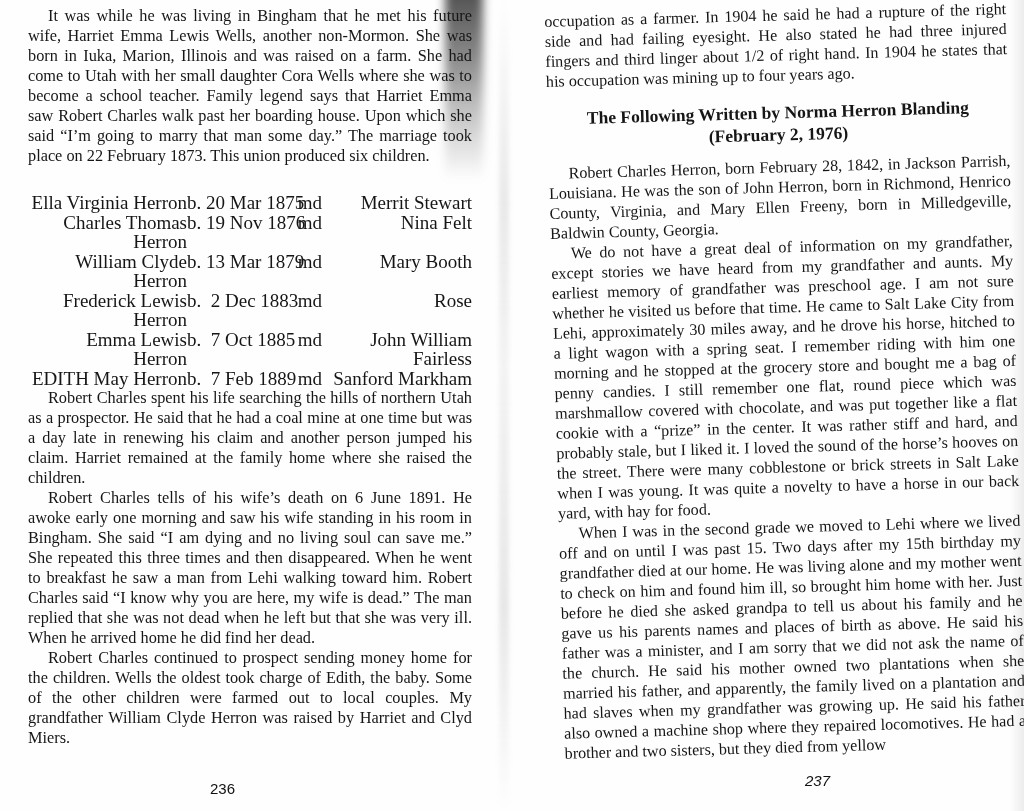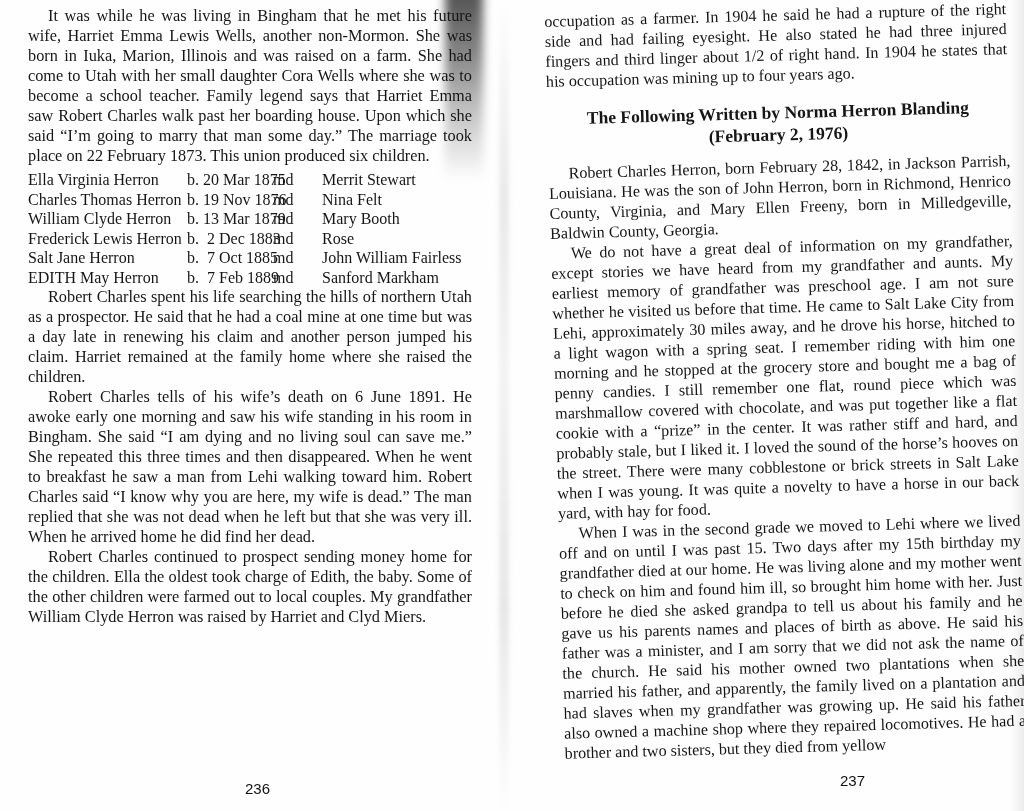--- a/index.html
+++ b/index.html
@@ -60,50 +60,51 @@
   }
   .page-right p.body { font-size: 16.1px; }
   p.indent { text-indent: 20px; }
 
   .list-title {
     margin: 22px 0 0 0;
     font-size: 15px;
     line-height: 20px;
   }
   .family-table {
-    margin-top: 4px;
+    margin-top: 27px;
     display: grid;
     grid-template-columns: 159px 86px 49px 1fr;
-    font-size: 16px;
+    font-size: 19px;
     line-height: 19.5px;
+    text-align: right;
   }
   .family-row { display: contents; }
   .cell-born { white-space: pre; }
 
   .first-after-table { margin-top: 9px; }
 
   .section-heading {
     margin: 16px 0 12px 0;
     text-align: center;
     font-weight: bold;
     font-size: 17.5px;
     line-height: 22px;
   }
 
   .page-number {
     position: absolute;
     width: 60px;
-    text-align: right;
+    text-align: left;
     font-family: "Liberation Sans", "DejaVu Sans", sans-serif;
     font-size: 15px;
     color: #111;
     z-index: 1;
   }
   .pn-left  { left: 210px; top: 780px; }
-  .pn-right { left: 805px; top: 772px; }
+  .pn-right { left: 805px; top: 772px; font-style: italic; }
 </style>
 </head>
 <body>
 
 <div class="canvas">
 
   <div class="gutter-shadow"></div>
   <div class="center-strip"></div>
   <div class="right-edge-shade"></div>
 
@@ -130,36 +131,36 @@
         <span>md</span>
         <span>Mary Booth</span>
       </div>
       <div class="family-row">
         <span>Frederick Lewis Herron</span>
         <span class="cell-born">b.  2 Dec 1883</span>
         <span>md</span>
         <span>Rose</span>
       </div>
       <div class="family-row">
-        <span>Salt Jane Herron</span>
+        <span>Emma Lewis Herron</span>
         <span class="cell-born">b.  7 Oct 1885</span>
         <span>md</span>
         <span>John William Fairless</span>
       </div>
       <div class="family-row">
         <span>EDITH May Herron</span>
         <span class="cell-born">b.  7 Feb 1889</span>
         <span>md</span>
         <span>Sanford Markham</span>
       </div>
     </div>
 
     <p class="body indent first-after-table">Robert Charles spent his life searching the hills of northern Utah as a prospector. He said that he had a coal mine at one time but was a day late in renewing his claim and another person jumped his claim. Harriet remained at the family home where she raised the children.</p>
     <p class="body indent">Robert Charles tells of his wife’s death on 6 June 1891. He awoke early one morning and saw his wife standing in his room in Bingham. She said “I am dying and no living soul can save me.” She repeated this three times and then disappeared. When he went to breakfast he saw a man from Lehi walking toward him. Robert Charles said “I know why you are here, my wife is dead.” The man replied that she was not dead when he left but that she was very ill. When he arrived home he did find her dead.</p>
-    <p class="body indent">Robert Charles continued to prospect sending money home for the children. Ella the oldest took charge of Edith, the baby. Some of the other children were farmed out to local couples. My grandfather William Clyde Herron was raised by Harriet and Clyd Miers.</p>
+    <p class="body indent">Robert Charles continued to prospect sending money home for the children. Wells the oldest took charge of Edith, the baby. Some of the other children were farmed out to local couples. My grandfather William Clyde Herron was raised by Harriet and Clyd Miers.</p>
   </div>
 
   <div class="page page-right">
     <p class="body">occupation as a farmer. In 1904 he said he had a rupture of the right side and had failing eyesight. He also stated he had three injured fingers and third linger about 1/2 of right hand. In 1904 he states that his occupation was mining up to four years ago.</p>
 
     <div class="section-heading">
       <div>The Following Written by Norma Herron Blanding</div>
       <div>(February 2, 1976)</div>
     </div>
 

